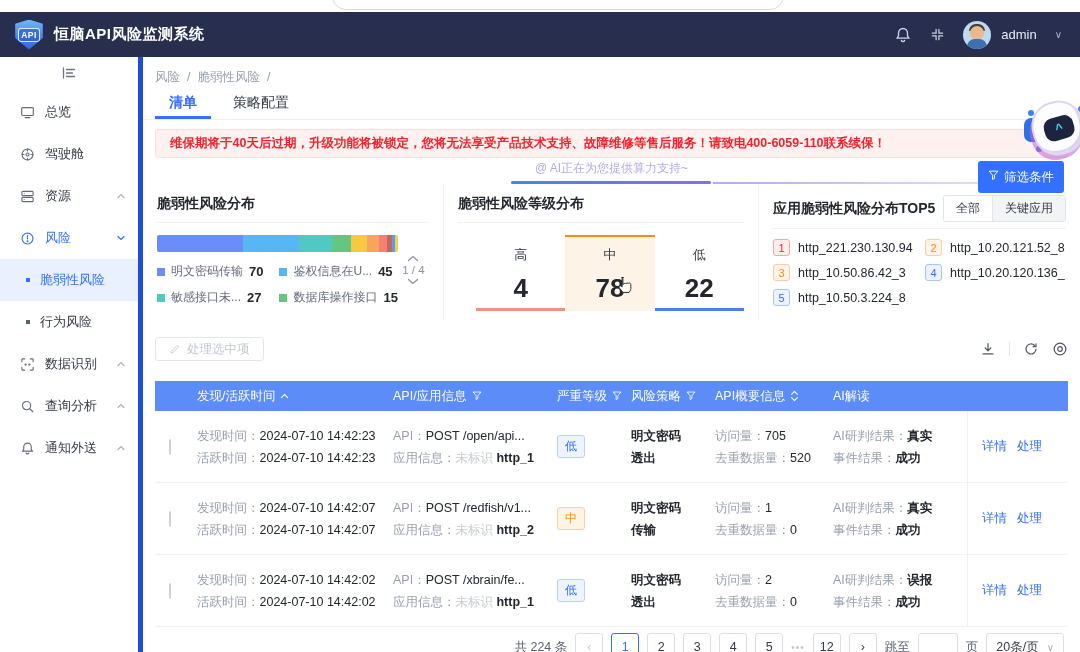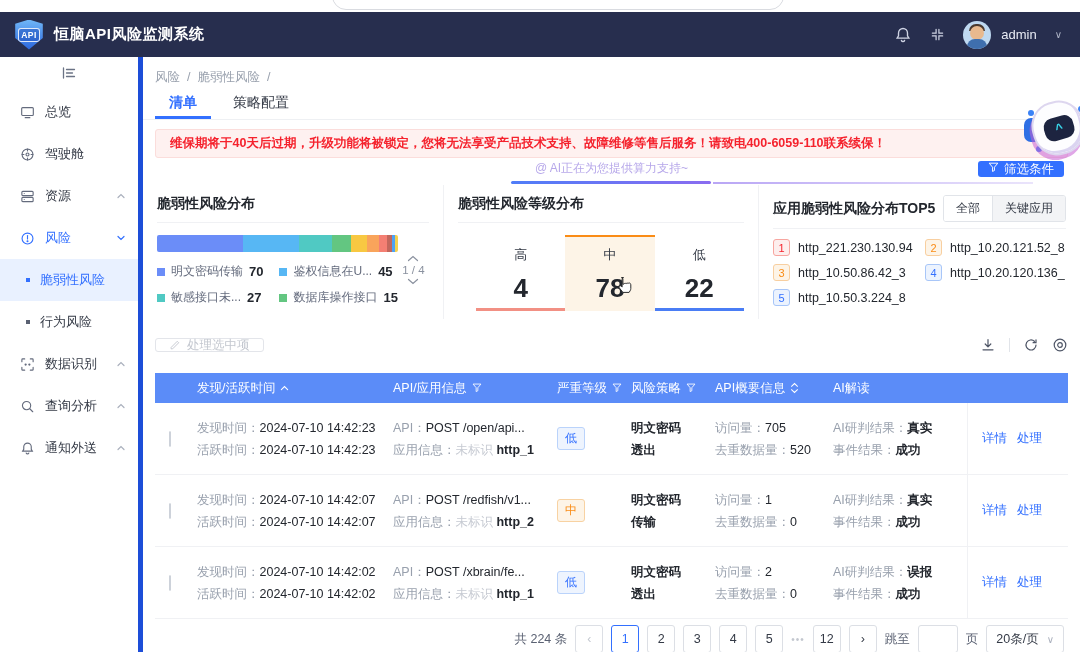--- a/index.html
+++ b/index.html
@@ -38,21 +38,21 @@
   .menu-child.selected .bullet { background:#3370ff; }
 
   .content { flex:1; background:#fff; position:relative; overflow:hidden; }
 
   .breadcrumb { height:30px; padding:10px 12px 0; font-size:12.5px; color:#98a0ad; display:flex; gap:7px; align-items:center; }
 
   .tabs-row { display:flex; padding:0 12px; border-bottom:1px solid #eef0f3; height:33px; align-items:stretch; gap:8px; }
   .tab { padding:7px 14px 0; font-size:14px; color:#343a46; cursor:pointer; }
   .tab.active { color:#3370ff; font-weight:700; border-bottom:3px solid #3370ff; }
 
-  .filter-btn { position:absolute; top:104px; right:16px; background:#3370ff; color:#fff; font-size:12.5px; height:16px; padding:0 10px; border-radius:3px; display:flex; gap:5px; align-items:center; z-index:5; cursor:pointer; }
+  .filter-btn { position:absolute; top:104px; right:16px; background:#3370ff; color:#fff; font-size:12.5px; height:32px; padding:0 10px; border-radius:3px; display:flex; gap:5px; align-items:center; z-index:5; cursor:pointer; }
 
   .banner { margin:9px 12px 0; background:#fef1f0; border:1px solid #fbdddb; border-radius:3px; height:29px; display:flex; align-items:center; padding:0 14px; color:#f5222d; font-size:12.5px; font-weight:700; position:relative; }
   .banner-close { position:absolute; right:14px; color:#b6b9c2; font-size:15px; font-weight:400; cursor:pointer; }
 
   .ai-hint { height:27px; position:relative; text-align:center; font-size:12px; color:#b7a8ea; line-height:20px; }
   .ai-line1 { position:absolute; left:368px; top:23px; width:200px; height:3px; border-radius:2px; background:linear-gradient(90deg,#4f7df8,#8a6cf0); }
   .ai-line2 { position:absolute; left:570px; top:24px; width:320px; height:2px; background:linear-gradient(90deg,#b9a6f5,#eae4fb); }
 
   
   .panels-row { display:flex; height:134px; }
@@ -88,21 +88,21 @@
   .toggle-opt + .toggle-opt { border-left:1px solid #e1e4e9; }
   .top5-list { display:grid; grid-template-columns:152px auto; row-gap:8px; margin-top:10px; }
   .top5-item { display:flex; align-items:center; gap:8px; font-size:12.5px; color:#23272e; }
   .rank { width:17px; height:17px; border-radius:3px; font-size:11px; display:flex; align-items:center; justify-content:center; border:1px solid; flex-shrink:0; }
   .rank.r1 { color:#f5222d; border-color:#f7a6a0; background:#fdeeed; }
   .rank.r2, .rank.r3 { color:#fa8c16; border-color:#f8cfa0; background:#fdf4e7; }
   .rank.r4, .rank.r5 { color:#3370ff; border-color:#a8c6f8; background:#ecf3fe; }
 
   
   .toolbar { padding:18px 12px 20px; display:flex; align-items:center; }
-  .process-btn { border:1px solid #e3e5ea; color:#c3c7cf; background:#fff; font-size:12.5px; height:14px; padding:0 13px; border-radius:3px; display:flex; align-items:center; gap:6px; }
+  .process-btn { border:1px solid #e3e5ea; color:#c3c7cf; background:#fff; font-size:12.5px; height:24px; padding:0 13px; border-radius:3px; display:flex; align-items:center; gap:6px; }
   .toolbar-icons { margin-left:auto; display:flex; align-items:center; gap:13px; color:#4e5566; }
   .vdiv { width:1px; height:14px; background:#e1e4e9; }
   .toolbar-icons svg { cursor:pointer; }
 
   
   .data-table { margin:0 12px; }
   .t-header { display:flex; background:#5b8cf8; color:#fff; height:30px; align-items:center; font-size:12.5px; }
   .t-row { display:flex; border-bottom:1px solid #f0f1f4; height:72px; align-items:center; font-size:12.5px; }
   .c0 { width:42px; padding-left:14px; flex-shrink:0; }
   .c1 { width:196px; flex-shrink:0; }

